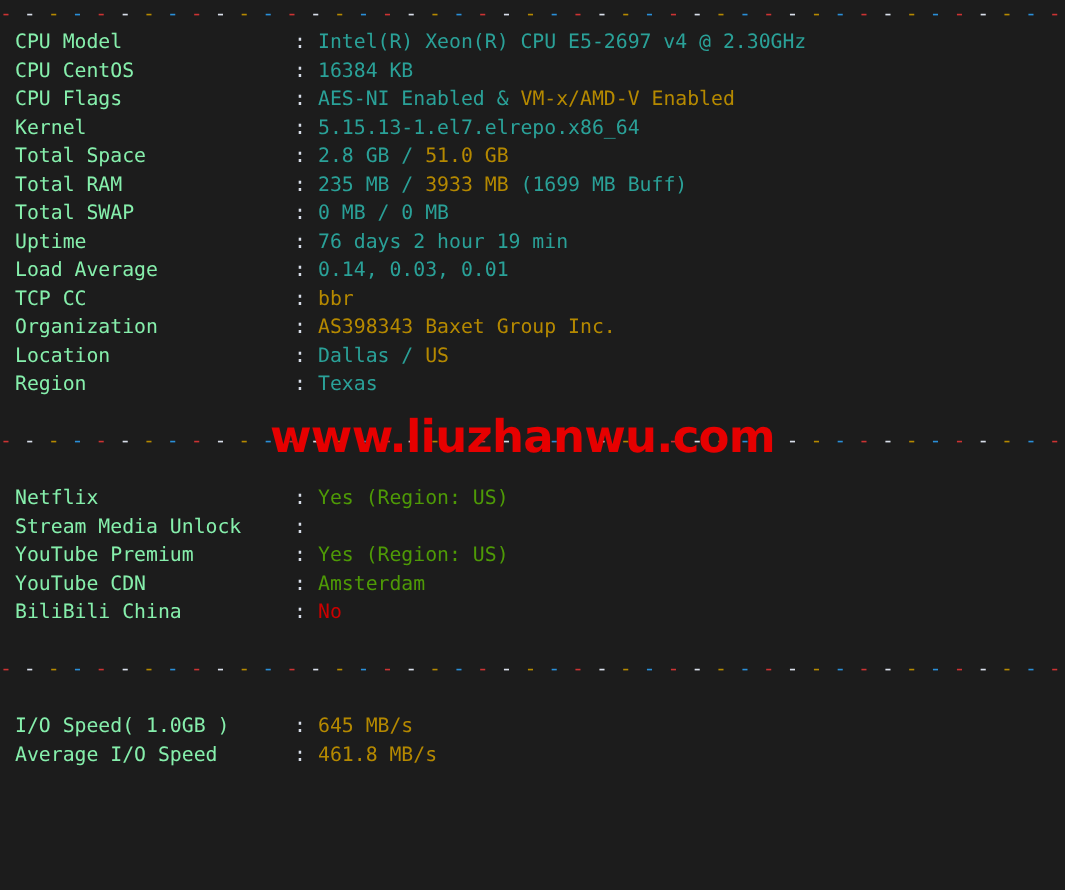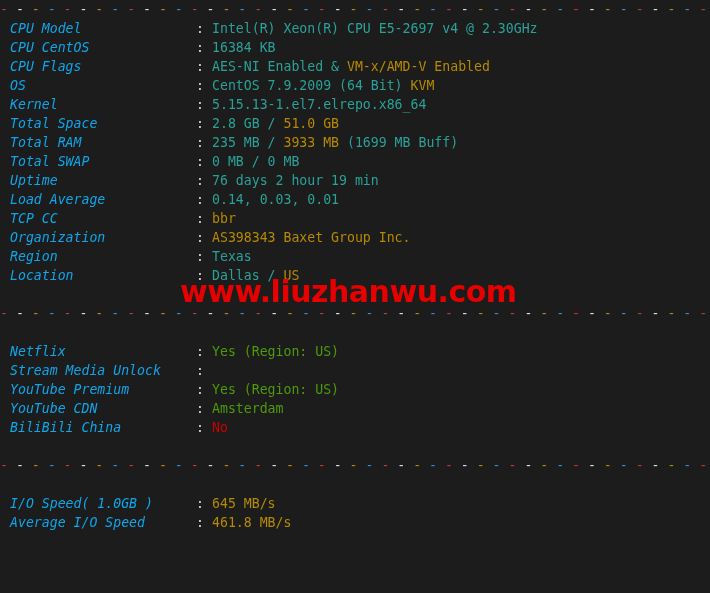--- a/index.html
+++ b/index.html
@@ -40,22 +40,21 @@
     display: block;
     padding-left: 0px;
     letter-spacing: 0px;
     font-size: 13.2px;
   }
   .sep span { display: inline; }
   .blank { height: 19px; display: block; }
   .label {
     display: inline-block;
     width: 186px;
-    color: #0ea5e9;
-    font-style: italic;
+    color: #86efac;
   }
   .colon {
     display: inline-block;
     width: 16px;
     color: #d8dee9;
   }
   .v-cyan   { color: #2aa198; }
   .v-yellow { color: #b58900; }
   .v-green  { color: #4e9a06; }
   .v-red    { color: #cc0000; }
@@ -75,31 +74,30 @@
 </style>
 </head>
 <body>
 
 <div id="terminal">
   <div class="lines" id="lines">
       <div class="sep"><span style="color: rgb(204, 51, 51);">- </span><span style="color: rgb(216, 222, 233);">- </span><span style="color: rgb(181, 137, 0);">- </span><span style="color: rgb(42, 143, 216);">- </span><span style="color: rgb(204, 51, 51);">- </span><span style="color: rgb(216, 222, 233);">- </span><span style="color: rgb(181, 137, 0);">- </span><span style="color: rgb(42, 143, 216);">- </span><span style="color: rgb(204, 51, 51);">- </span><span style="color: rgb(216, 222, 233);">- </span><span style="color: rgb(181, 137, 0);">- </span><span style="color: rgb(42, 143, 216);">- </span><span style="color: rgb(204, 51, 51);">- </span><span style="color: rgb(216, 222, 233);">- </span><span style="color: rgb(181, 137, 0);">- </span><span style="color: rgb(42, 143, 216);">- </span><span style="color: rgb(204, 51, 51);">- </span><span style="color: rgb(216, 222, 233);">- </span><span style="color: rgb(181, 137, 0);">- </span><span style="color: rgb(42, 143, 216);">- </span><span style="color: rgb(204, 51, 51);">- </span><span style="color: rgb(216, 222, 233);">- </span><span style="color: rgb(181, 137, 0);">- </span><span style="color: rgb(42, 143, 216);">- </span><span style="color: rgb(204, 51, 51);">- </span><span style="color: rgb(216, 222, 233);">- </span><span style="color: rgb(181, 137, 0);">- </span><span style="color: rgb(42, 143, 216);">- </span><span style="color: rgb(204, 51, 51);">- </span><span style="color: rgb(216, 222, 233);">- </span><span style="color: rgb(181, 137, 0);">- </span><span style="color: rgb(42, 143, 216);">- </span><span style="color: rgb(204, 51, 51);">- </span><span style="color: rgb(216, 222, 233);">- </span><span style="color: rgb(181, 137, 0);">- </span><span style="color: rgb(42, 143, 216);">- </span><span style="color: rgb(204, 51, 51);">- </span><span style="color: rgb(216, 222, 233);">- </span><span style="color: rgb(181, 137, 0);">- </span><span style="color: rgb(42, 143, 216);">- </span><span style="color: rgb(204, 51, 51);">- </span><span style="color: rgb(216, 222, 233);">- </span><span style="color: rgb(181, 137, 0);">- </span><span style="color: rgb(42, 143, 216);">- </span><span style="color: rgb(204, 51, 51);">- </span></div>
       <div class="row"><span class="label">CPU Model</span><span class="colon">:</span><span class="v-cyan">Intel(R) Xeon(R) CPU E5-2697 v4 @ 2.30GHz</span></div>
       <div class="row"><span class="label">CPU CentOS</span><span class="colon">:</span><span class="v-cyan">16384 KB</span></div>
       <div class="row"><span class="label">CPU Flags</span><span class="colon">:</span><span class="v-cyan">AES-NI Enabled</span><span class="v-cyan"> &amp; </span><span class="v-yellow">VM-x/AMD-V Enabled</span></div>
-      <div class="row"><span class="label">OS</span><span class="colon">:</span><span class="v-cyan">CentOS 7.9.2009 (64 Bit) </span><span class="v-yellow">KVM</span></div>
       <div class="row"><span class="label">Kernel</span><span class="colon">:</span><span class="v-cyan">5.15.13-1.el7.elrepo.x86_64</span></div>
       <div class="row"><span class="label">Total Space</span><span class="colon">:</span><span class="v-cyan">2.8 GB </span><span class="v-cyan">/ </span><span class="v-yellow">51.0 GB</span></div>
       <div class="row"><span class="label">Total RAM</span><span class="colon">:</span><span class="v-cyan">235 MB </span><span class="v-cyan">/ </span><span class="v-yellow">3933 MB</span><span class="v-cyan"> (1699 MB Buff)</span></div>
       <div class="row"><span class="label">Total SWAP</span><span class="colon">:</span><span class="v-cyan">0 MB / 0 MB</span></div>
       <div class="row"><span class="label">Uptime</span><span class="colon">:</span><span class="v-cyan">76 days 2 hour 19 min</span></div>
       <div class="row"><span class="label">Load Average</span><span class="colon">:</span><span class="v-cyan">0.14, 0.03, 0.01</span></div>
       <div class="row"><span class="label">TCP CC</span><span class="colon">:</span><span class="v-yellow">bbr</span></div>
       <div class="row"><span class="label">Organization</span><span class="colon">:</span><span class="v-yellow">AS398343 Baxet Group Inc.</span></div>
+      <div class="row"><span class="label">Location</span><span class="colon">:</span><span class="v-cyan">Dallas </span><span class="v-cyan">/ </span><span class="v-yellow">US</span></div>
       <div class="row"><span class="label">Region</span><span class="colon">:</span><span class="v-cyan">Texas</span></div>
-      <div class="row"><span class="label">Location</span><span class="colon">:</span><span class="v-cyan">Dallas </span><span class="v-cyan">/ </span><span class="v-yellow">US</span></div>
       <div class="blank"></div>
       <div class="sep"><span style="color: rgb(204, 51, 51);">- </span><span style="color: rgb(216, 222, 233);">- </span><span style="color: rgb(181, 137, 0);">- </span><span style="color: rgb(42, 143, 216);">- </span><span style="color: rgb(204, 51, 51);">- </span><span style="color: rgb(216, 222, 233);">- </span><span style="color: rgb(181, 137, 0);">- </span><span style="color: rgb(42, 143, 216);">- </span><span style="color: rgb(204, 51, 51);">- </span><span style="color: rgb(216, 222, 233);">- </span><span style="color: rgb(181, 137, 0);">- </span><span style="color: rgb(42, 143, 216);">- </span><span style="color: rgb(204, 51, 51);">- </span><span style="color: rgb(216, 222, 233);">- </span><span style="color: rgb(181, 137, 0);">- </span><span style="color: rgb(42, 143, 216);">- </span><span style="color: rgb(204, 51, 51);">- </span><span style="color: rgb(216, 222, 233);">- </span><span style="color: rgb(181, 137, 0);">- </span><span style="color: rgb(42, 143, 216);">- </span><span style="color: rgb(204, 51, 51);">- </span><span style="color: rgb(216, 222, 233);">- </span><span style="color: rgb(181, 137, 0);">- </span><span style="color: rgb(42, 143, 216);">- </span><span style="color: rgb(204, 51, 51);">- </span><span style="color: rgb(216, 222, 233);">- </span><span style="color: rgb(181, 137, 0);">- </span><span style="color: rgb(42, 143, 216);">- </span><span style="color: rgb(204, 51, 51);">- </span><span style="color: rgb(216, 222, 233);">- </span><span style="color: rgb(181, 137, 0);">- </span><span style="color: rgb(42, 143, 216);">- </span><span style="color: rgb(204, 51, 51);">- </span><span style="color: rgb(216, 222, 233);">- </span><span style="color: rgb(181, 137, 0);">- </span><span style="color: rgb(42, 143, 216);">- </span><span style="color: rgb(204, 51, 51);">- </span><span style="color: rgb(216, 222, 233);">- </span><span style="color: rgb(181, 137, 0);">- </span><span style="color: rgb(42, 143, 216);">- </span><span style="color: rgb(204, 51, 51);">- </span><span style="color: rgb(216, 222, 233);">- </span><span style="color: rgb(181, 137, 0);">- </span><span style="color: rgb(42, 143, 216);">- </span><span style="color: rgb(204, 51, 51);">- </span></div>
       <div class="blank"></div>
       <div class="row"><span class="label">Netflix</span><span class="colon">:</span><span class="v-green">Yes (Region: US)</span></div>
       <div class="row"><span class="label">Stream Media Unlock</span><span class="colon">:</span></div>
       <div class="row"><span class="label">YouTube Premium</span><span class="colon">:</span><span class="v-green">Yes (Region: US)</span></div>
       <div class="row"><span class="label">YouTube CDN</span><span class="colon">:</span><span class="v-green">Amsterdam</span></div>
       <div class="row"><span class="label">BiliBili China</span><span class="colon">:</span><span class="v-red">No</span></div>
       <div class="blank"></div>
       <div class="sep"><span style="color: rgb(204, 51, 51);">- </span><span style="color: rgb(216, 222, 233);">- </span><span style="color: rgb(181, 137, 0);">- </span><span style="color: rgb(42, 143, 216);">- </span><span style="color: rgb(204, 51, 51);">- </span><span style="color: rgb(216, 222, 233);">- </span><span style="color: rgb(181, 137, 0);">- </span><span style="color: rgb(42, 143, 216);">- </span><span style="color: rgb(204, 51, 51);">- </span><span style="color: rgb(216, 222, 233);">- </span><span style="color: rgb(181, 137, 0);">- </span><span style="color: rgb(42, 143, 216);">- </span><span style="color: rgb(204, 51, 51);">- </span><span style="color: rgb(216, 222, 233);">- </span><span style="color: rgb(181, 137, 0);">- </span><span style="color: rgb(42, 143, 216);">- </span><span style="color: rgb(204, 51, 51);">- </span><span style="color: rgb(216, 222, 233);">- </span><span style="color: rgb(181, 137, 0);">- </span><span style="color: rgb(42, 143, 216);">- </span><span style="color: rgb(204, 51, 51);">- </span><span style="color: rgb(216, 222, 233);">- </span><span style="color: rgb(181, 137, 0);">- </span><span style="color: rgb(42, 143, 216);">- </span><span style="color: rgb(204, 51, 51);">- </span><span style="color: rgb(216, 222, 233);">- </span><span style="color: rgb(181, 137, 0);">- </span><span style="color: rgb(42, 143, 216);">- </span><span style="color: rgb(204, 51, 51);">- </span><span style="color: rgb(216, 222, 233);">- </span><span style="color: rgb(181, 137, 0);">- </span><span style="color: rgb(42, 143, 216);">- </span><span style="color: rgb(204, 51, 51);">- </span><span style="color: rgb(216, 222, 233);">- </span><span style="color: rgb(181, 137, 0);">- </span><span style="color: rgb(42, 143, 216);">- </span><span style="color: rgb(204, 51, 51);">- </span><span style="color: rgb(216, 222, 233);">- </span><span style="color: rgb(181, 137, 0);">- </span><span style="color: rgb(42, 143, 216);">- </span><span style="color: rgb(204, 51, 51);">- </span><span style="color: rgb(216, 222, 233);">- </span><span style="color: rgb(181, 137, 0);">- </span><span style="color: rgb(42, 143, 216);">- </span><span style="color: rgb(204, 51, 51);">- </span></div>

